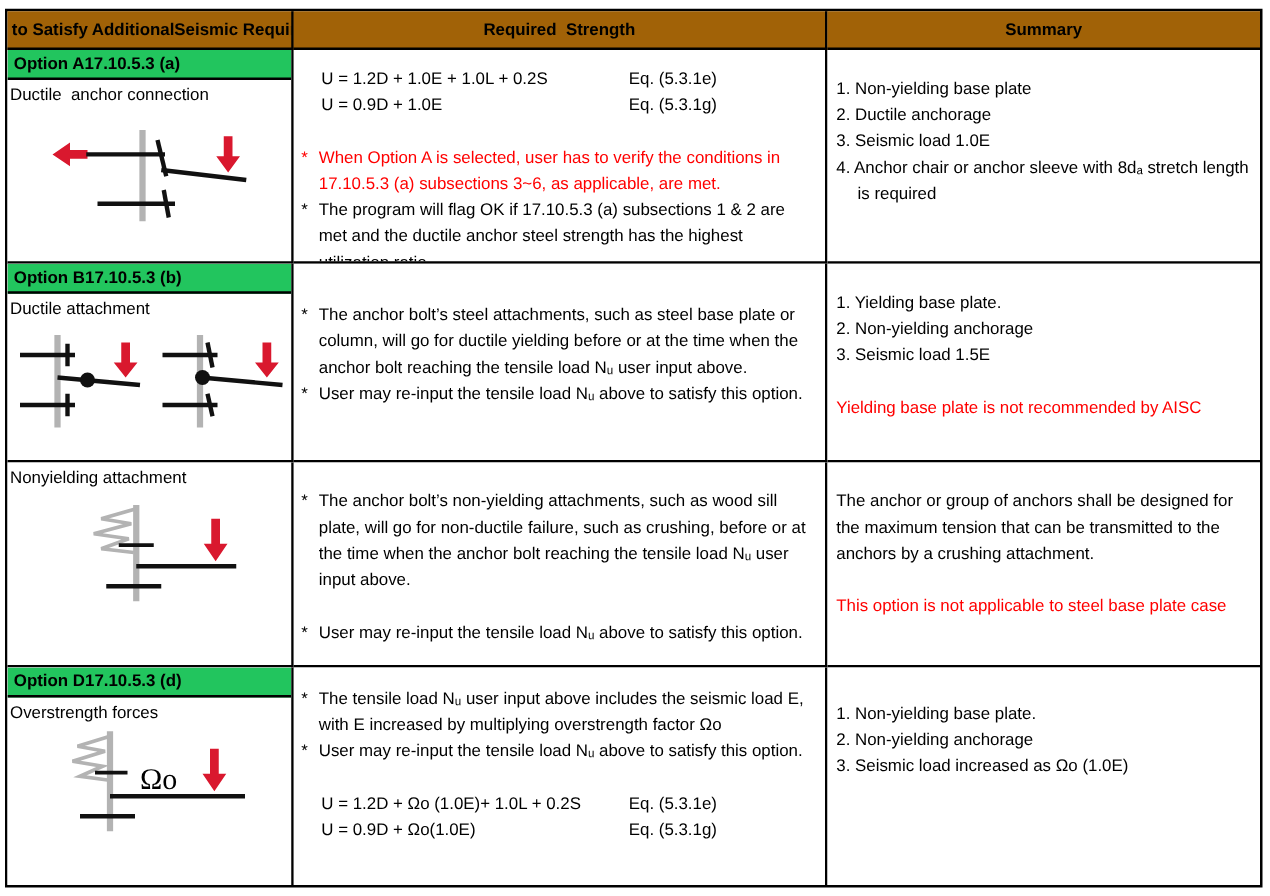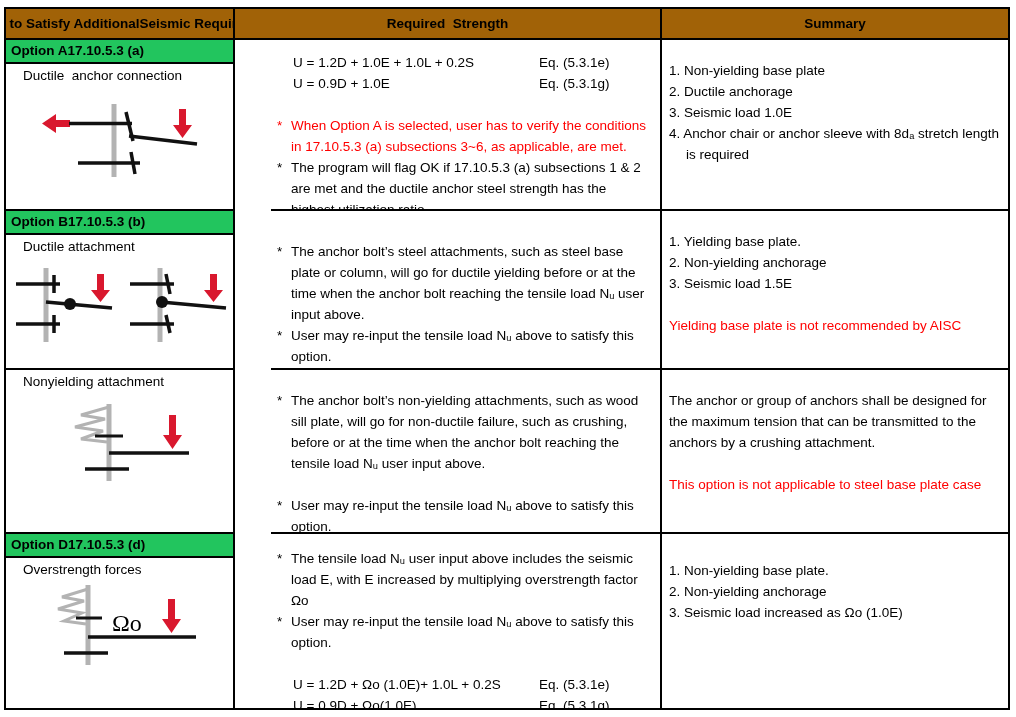--- a/index.html
+++ b/index.html
@@ -9,26 +9,26 @@
   .c{border-right:2px solid #000;border-bottom:2px solid #000;box-sizing:border-box;overflow:hidden;background:#fff;}
   .lastcol{border-right:none;}
   .lastrow{border-bottom:none;}
   .hd{background:#a16207;display:flex;flex-direction:row;align-items:center;justify-content:center;
       font-weight:bold;font-size:13.5px;line-height:15px;text-align:center;}
   .hd .pre{white-space:pre;}
   
   .opt-bar{background:#22c55e;border-bottom:2px solid #000;font-weight:bold;font-size:13.5px;
            padding:3px 6px 4px 5px;display:flex;align-items:baseline;}
   .opt-bar .code{}
-  .opt-sub{font-size:13.5px;padding:4px 6px 0 17px;white-space:pre;}
+  .opt-sub{font-size:13.5px;padding:4px 6px 0 2px;white-space:pre;}
   .diag{display:flex;justify-content:center;align-items:flex-start;}
   .diag svg{display:block;}
   .mt16{margin-top:16px;} .mt6{margin-top:6px;} .mt10{margin-top:10px;} .mt2{margin-top:2px;}
   
-  .str{font-size:13.5px;line-height:21px;padding:12px 8px 0 6px;margin-left:36px;}
+  .str{font-size:13.5px;line-height:21px;padding:12px 8px 0 6px;}
   .str.pt30{padding-top:30px;} .str.pt20{padding-top:20px;} .str.pt14{padding-top:14px;}
   .eqline{display:flex;padding-left:16px;white-space:pre;}
   .eqline .f{width:246px;flex:none;}
   .bullet{display:flex;}
   .bullet .mk{width:14px;flex:none;}
   .bullet .tx{flex:1;max-width:396px;}
   .red{color:#ff0000;}
   .sp21{height:21px;}
   
   .sum{font-size:13.5px;line-height:21px;padding:20px 4px 0 7px;}

